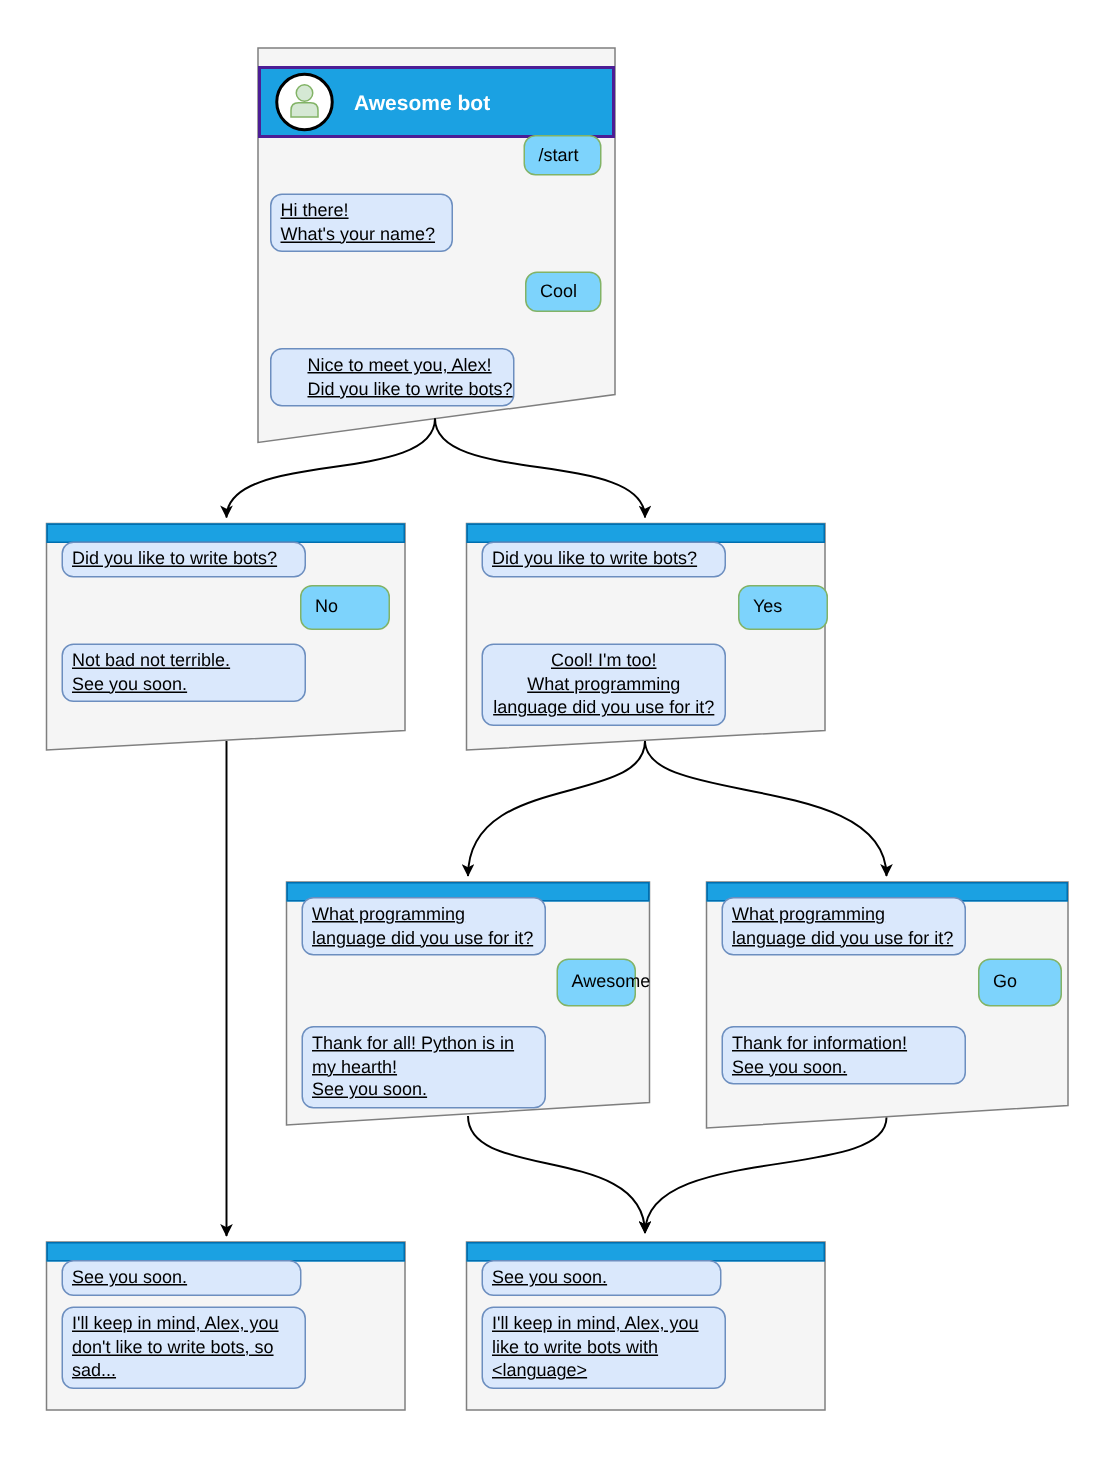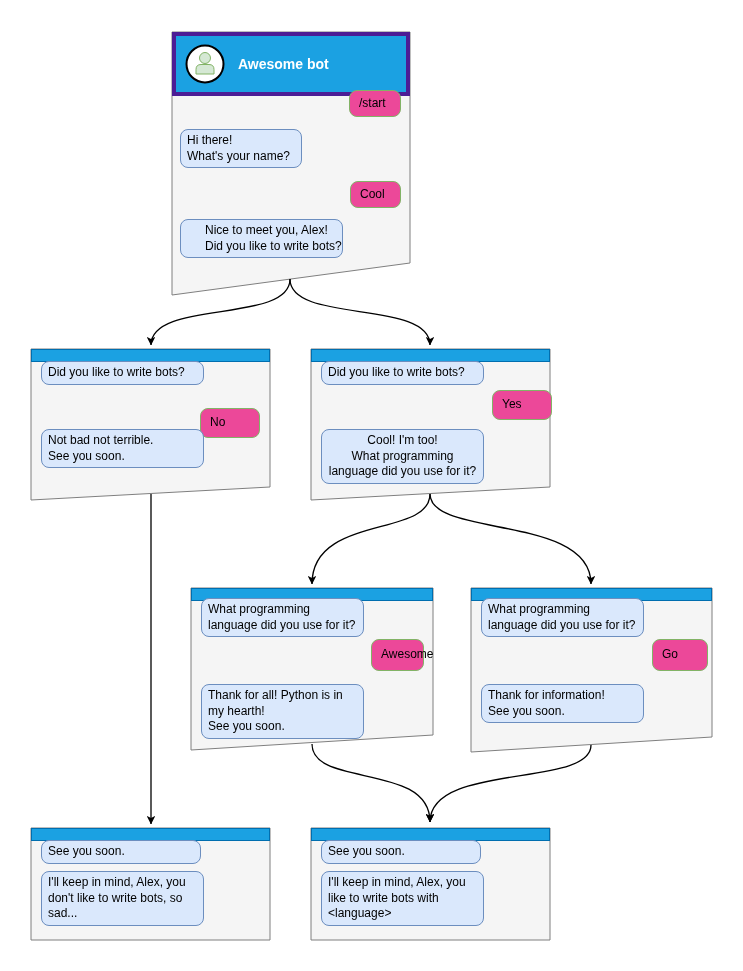--- a/index.html
+++ b/index.html
@@ -10,40 +10,40 @@
     font-family:"Liberation Sans", sans-serif;
     overflow:hidden;
   }
   svg.layer{position:absolute;left:0;top:0;z-index:0;}
   .window{position:absolute;z-index:1;}
   .bar{
     position:absolute;left:0;top:0;right:0;height:13px;
     background:#1BA1E2;border:1px solid #006EAF;box-sizing:border-box;
   }
   .header{
-    position:absolute;left:0;top:0;right:0;height:64px;
-    background:#1BA1E2;border:4px solid #4c1d95;box-sizing:border-box;
+    position:absolute;left:0;top:12px;right:0;height:48px;
+    background:#1BA1E2;border:2px solid #4c1d95;box-sizing:border-box;
     display:flex;align-items:center;
   }
   .avatar{
     width:40px;height:40px;margin-left:9px;flex:0 0 auto;
   }
   .title{
     margin-left:13px;color:#ffffff;font-size:14px;font-weight:bold;
   }
   .bubble{
     position:absolute;box-sizing:border-box;border-radius:8px;
     font-size:12px;line-height:1.3;color:#000;z-index:2;
   }
   .bot{
     background:#DAE8FC;border:1px solid #6C8EBF;
-    padding:3px 6px;white-space:pre;width:163px;
+    padding:3px 6px;white-space:pre;width:163px;text-decoration:underline;
   }
   .user{
-    background:#ec4899;border:1px solid #82B366;
+    background:#7dd3fc;border:1px solid #82B366;
     padding:0 0 0 9px;display:flex;align-items:center;white-space:pre;
   }
 </style>
 </head>
 <body>
 
 <div class="canvas">
 
   <svg class="layer" width="743" height="971" viewBox="0 0 743 971">
     <defs>
@@ -77,28 +77,28 @@
         <circle cx="20" cy="20" r="18.5" fill="#ffffff" stroke="#000000" stroke-width="2"></circle>
         <circle cx="20" cy="14" r="5.5" fill="#D5E8D4" stroke="#82B366"></circle>
         <path d="M11,30 L11,25.5 Q11,20.5 16,20.5 L24,20.5 Q29,20.5 29,25.5 L29,30 Z" fill="#D5E8D4" stroke="#82B366"></path>
       </svg>
       <span class="title">Awesome bot</span>
     </div>
     <div class="bubble user" style="left:177px;top:58px;width:52px;height:27px;">/start</div>
     <div class="bubble bot" style="left:8px;top:97px;width:122px;">Hi there!
 What's your name?</div>
     <div class="bubble user" style="left:178px;top:149px;width:51px;height:27px;">Cool</div>
-    <div class="bubble bot" style="left:8px;top:187px;padding-left:24px;">Nice to meet you, Alex!
+    <div class="bubble bot" style="left:8px;top:200px;padding-left:24px;">Nice to meet you, Alex!
 Did you like to write bots?</div>
   </div>
 
   <div class="window" style="left:31px;top:349px;width:239px;height:151px;">
     <div class="bar"></div>
     <div class="bubble bot" style="left:10px;top:12px;">Did you like to write bots?</div>
-    <div class="bubble user" style="left:169px;top:59px;width:60px;height:30px;">No</div>
+    <div class="bubble user" style="left:169px;top:41px;width:60px;height:30px;">No</div>
     <div class="bubble bot" style="left:10px;top:80px;">Not bad not terrible.
 See you soon.</div>
   </div>
 
   <div class="window" style="left:311px;top:349px;width:239px;height:151px;">
     <div class="bar"></div>
     <div class="bubble bot" style="left:10px;top:12px;">Did you like to write bots?</div>
     <div class="bubble user" style="left:169px;top:41px;width:60px;height:30px;margin-left:12px;">Yes</div>
     <div class="bubble bot" style="left:10px;top:80px;text-align:center;">Cool! I'm too!
 What programming

